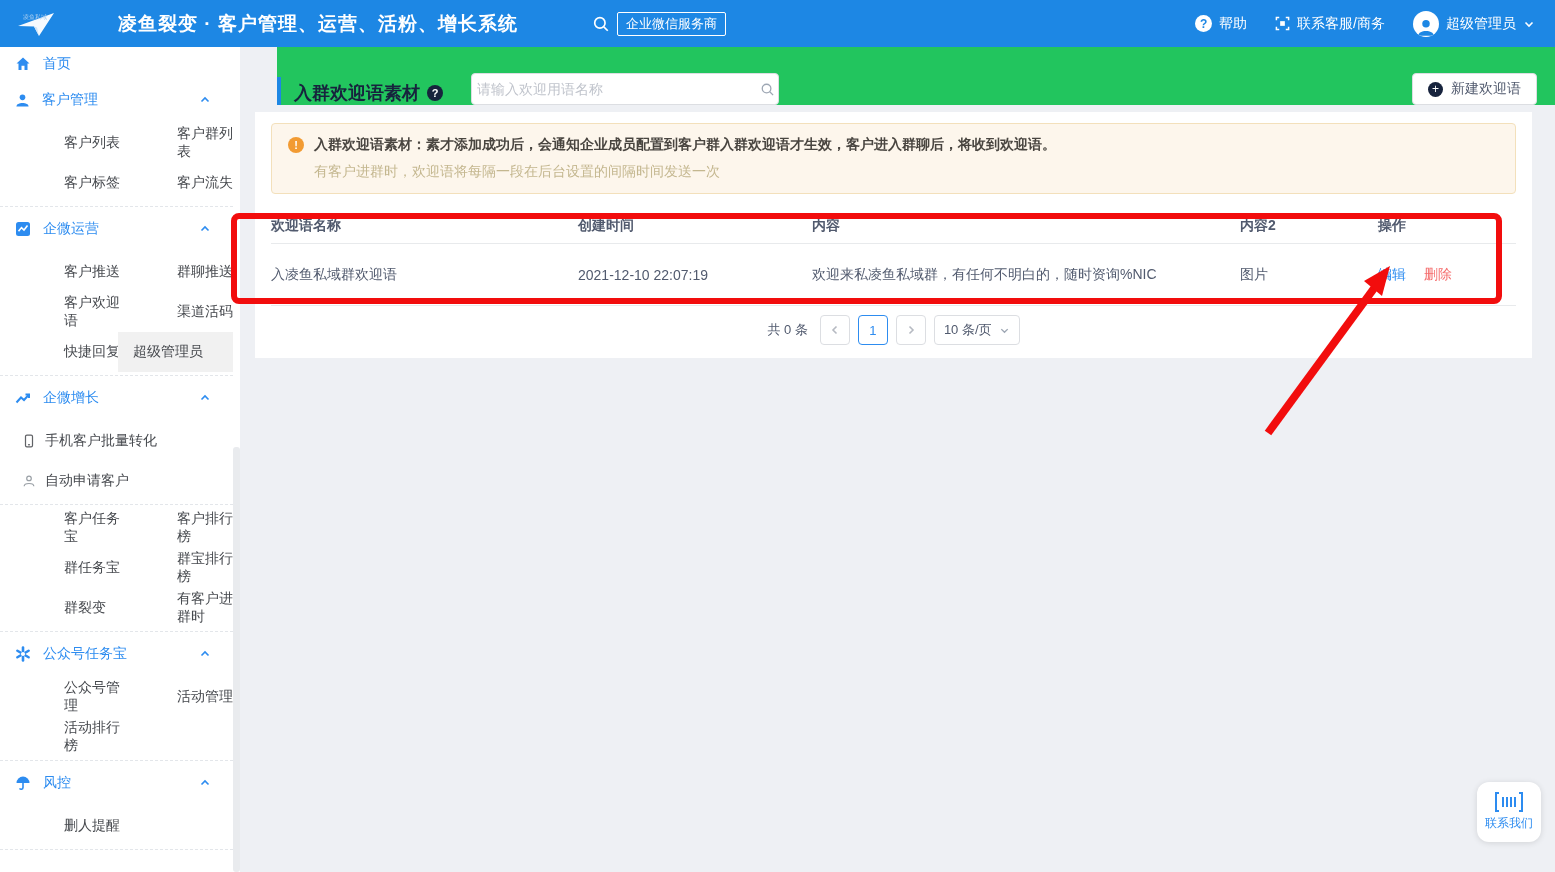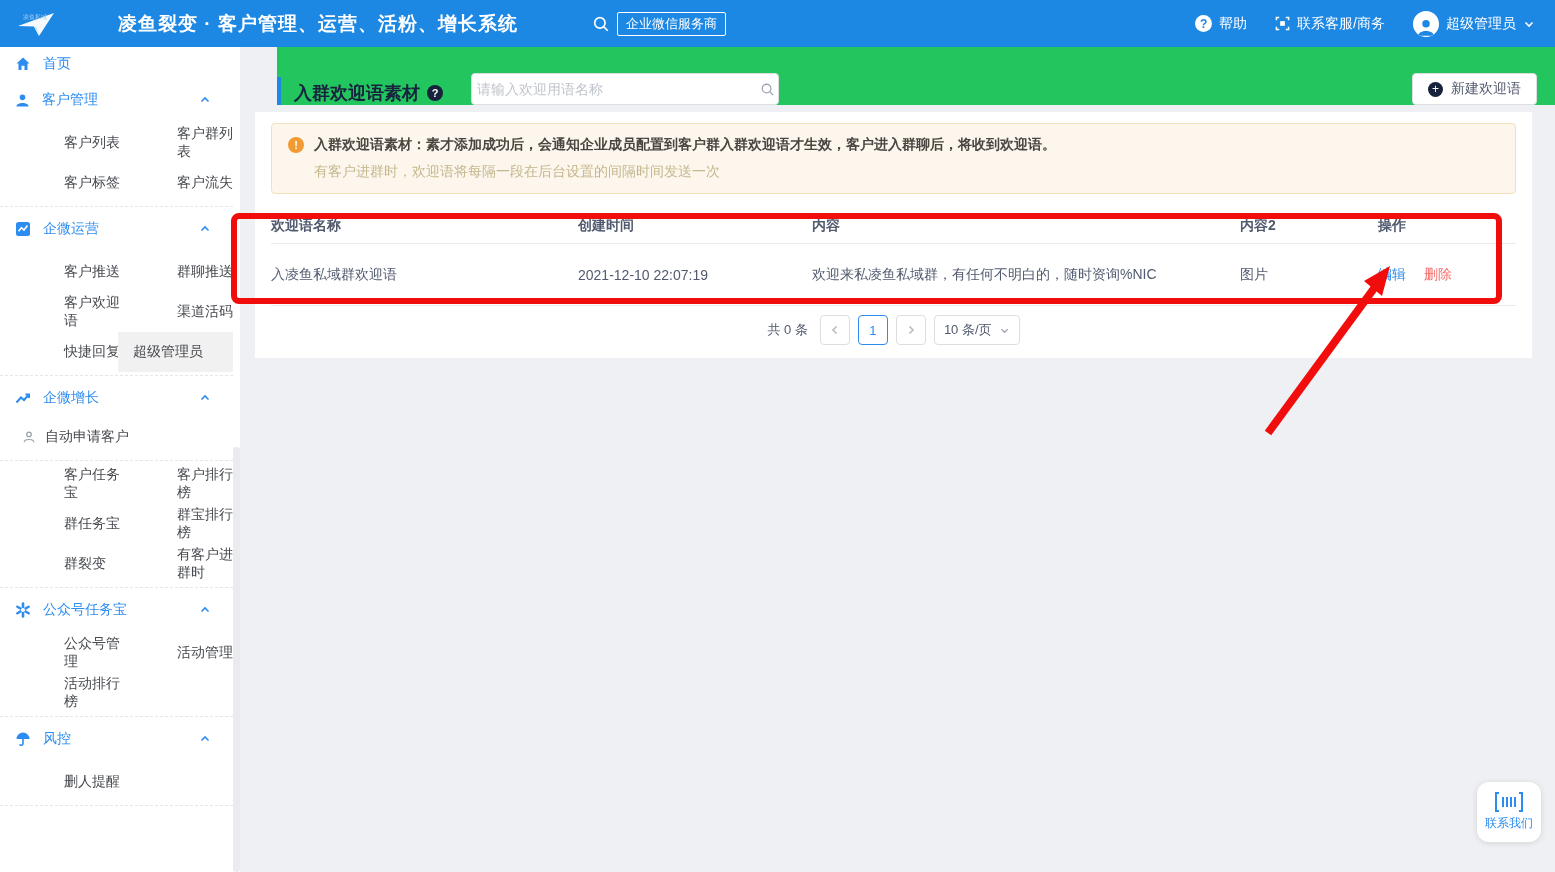--- a/index.html
+++ b/index.html
@@ -191,20 +191,27 @@
         <polyline points="1.5,12.5 6,7.5 9,10 14,4.5"></polyline>
         <polyline points="10.5,4.5 14,4.5 14,8"></polyline>
       </svg>
       <span>企微增长</span>
       <span class="chev">
         <svg width="12" height="12" viewBox="0 0 12 12">
             <polyline points="2.5,7.5 6,4 9.5,7.5" stroke="#2d8cf0" stroke-width="1.6" fill="none"></polyline>
           </svg>
       </span>
     </div>
+    <div class="icon-item mt4">
+      <svg width="14" height="14" viewBox="0 0 16 16" fill="none">
+        <rect x="4" y="1.2" width="8" height="13.6" rx="1.6" stroke="#606266" stroke-width="1.4"></rect>
+        <line x1="6.8" y1="12.3" x2="9.2" y2="12.3" stroke="#606266" stroke-width="1.4"></line>
+      </svg>
+      <span>手机客户批量转化</span>
+    </div>
     <div class="icon-item">
       <svg width="14" height="14" viewBox="0 0 16 16" fill="none">
         <circle cx="8" cy="5" r="2.6" stroke="#9aa0a6" stroke-width="1.4"></circle>
         <path d="M2.5 14 C2.5 9.8 13.5 9.8 13.5 14" stroke="#9aa0a6" stroke-width="1.4"></path>
       </svg>
       <span>自动申请客户</span>
     </div>
     <div class="divider"></div>
     <div class="srow">
       <span class="cell">客户任务宝</span>

